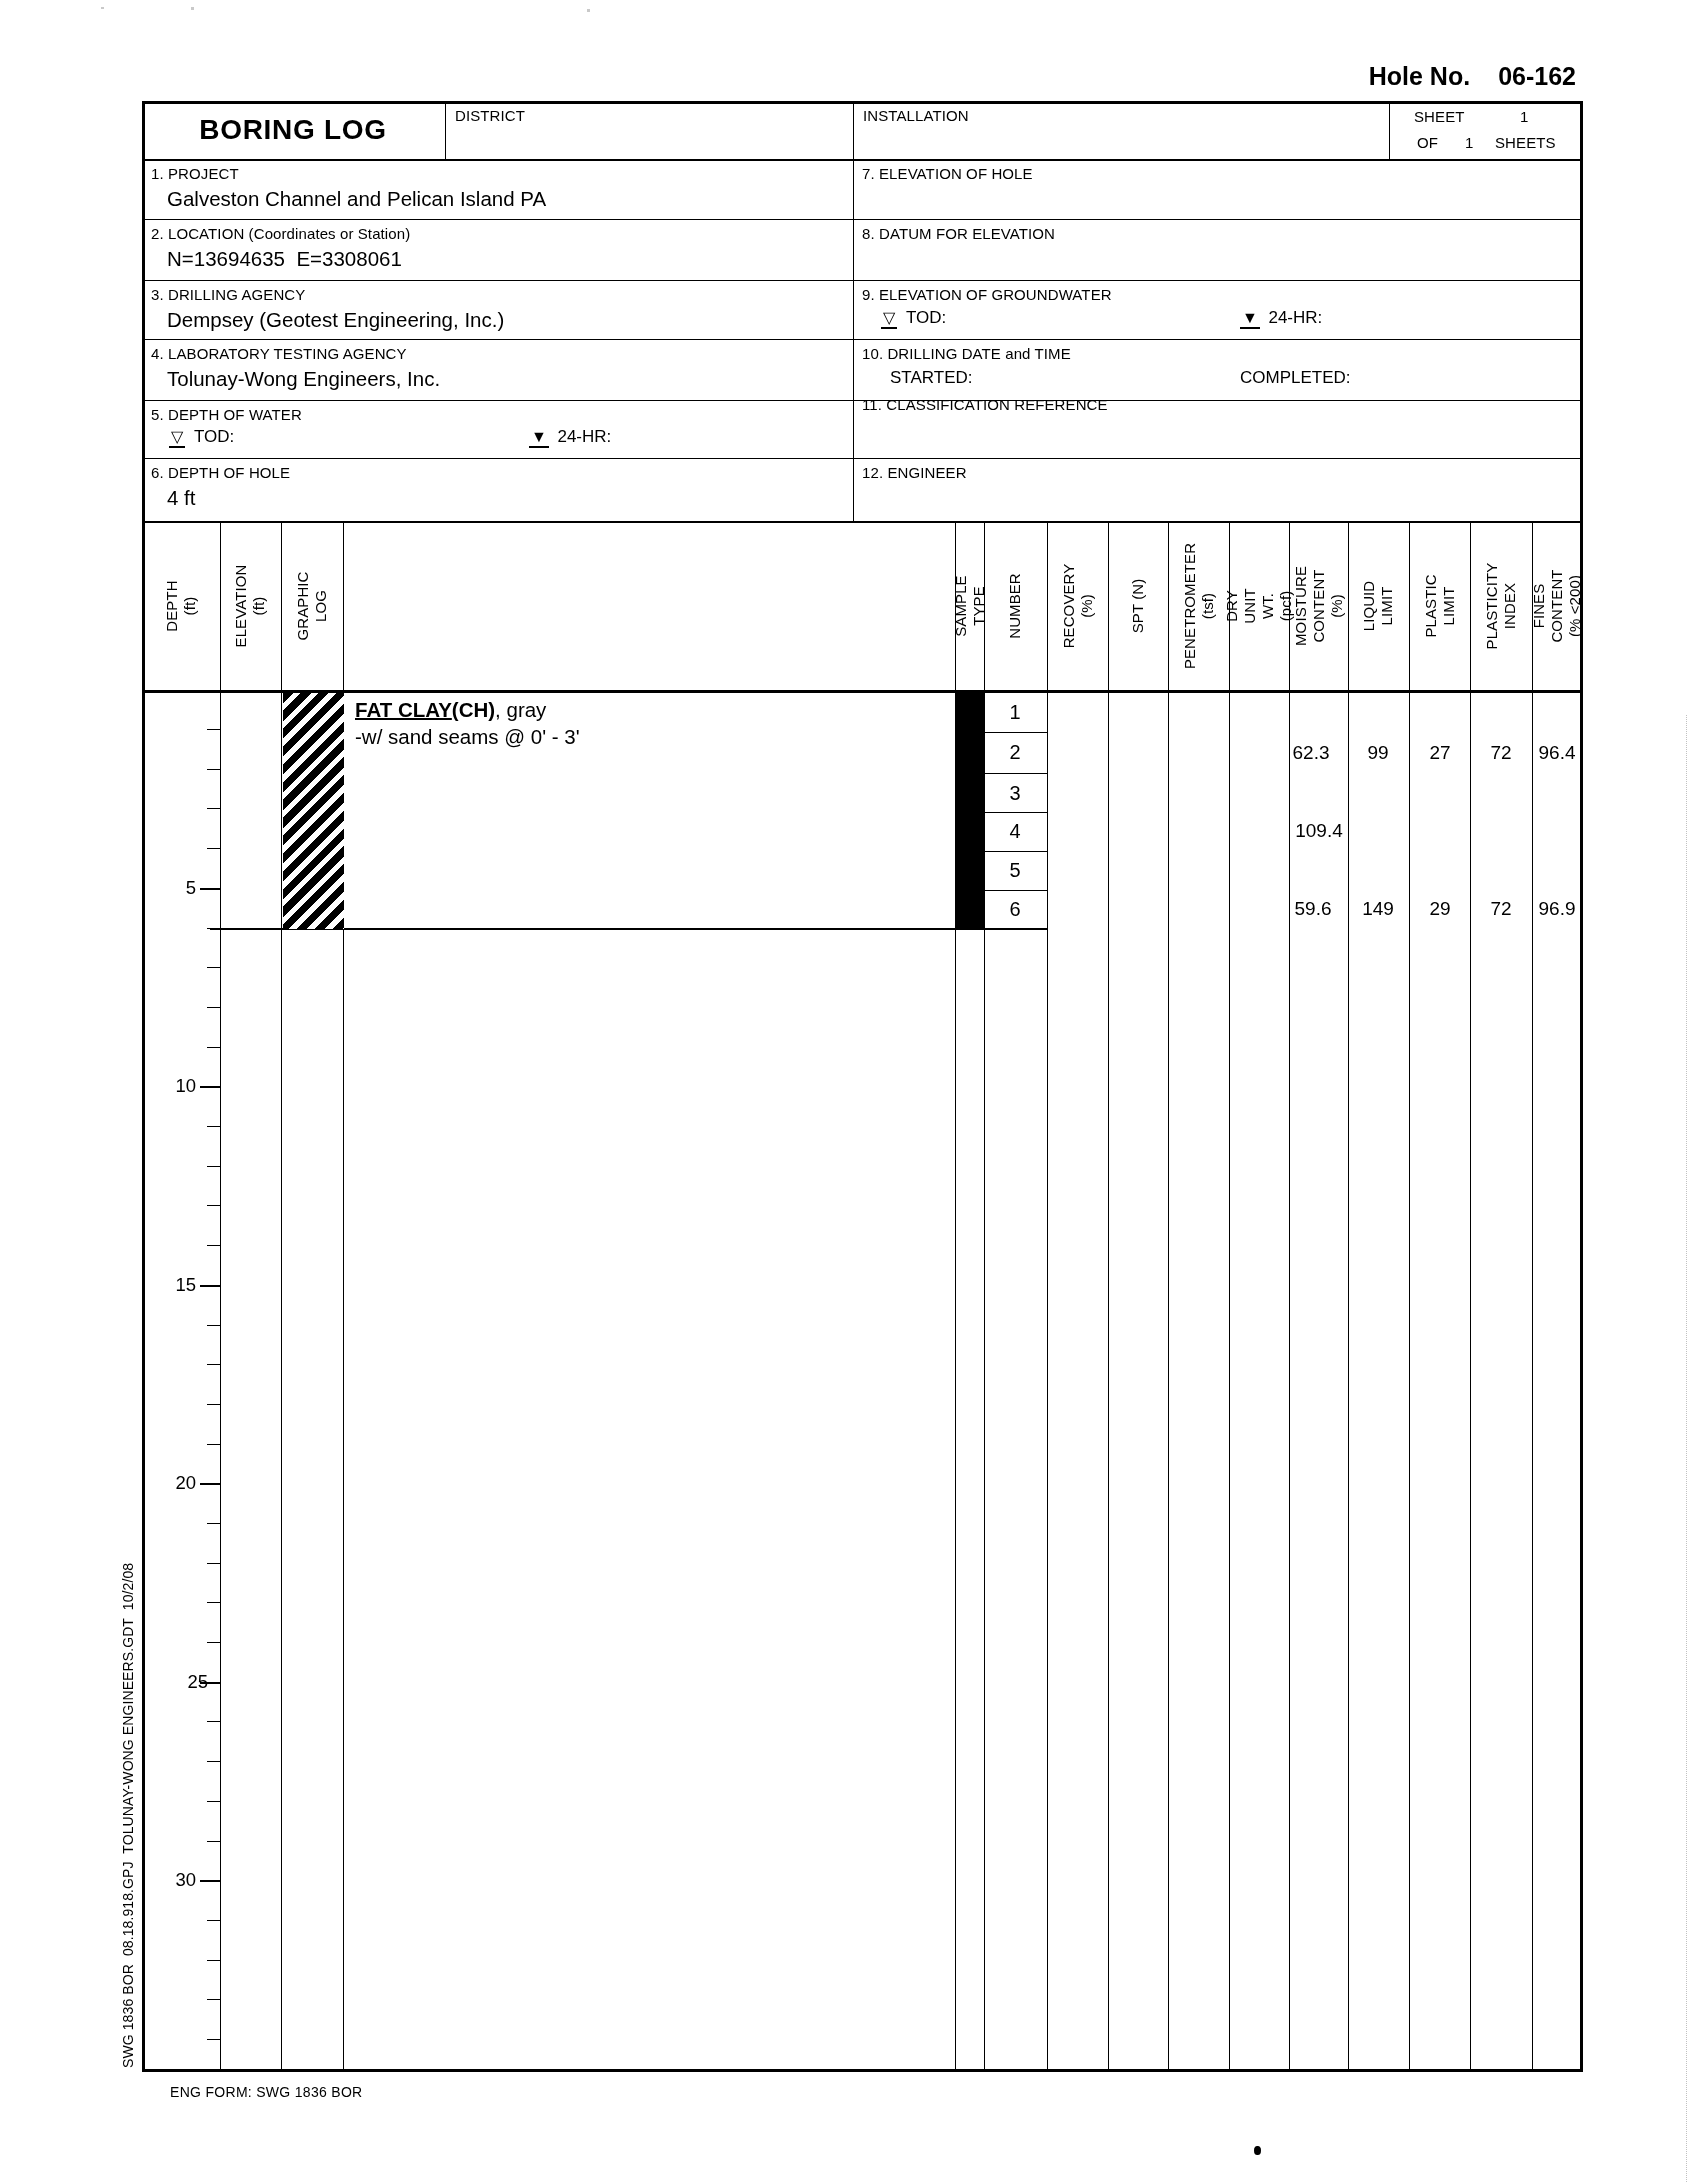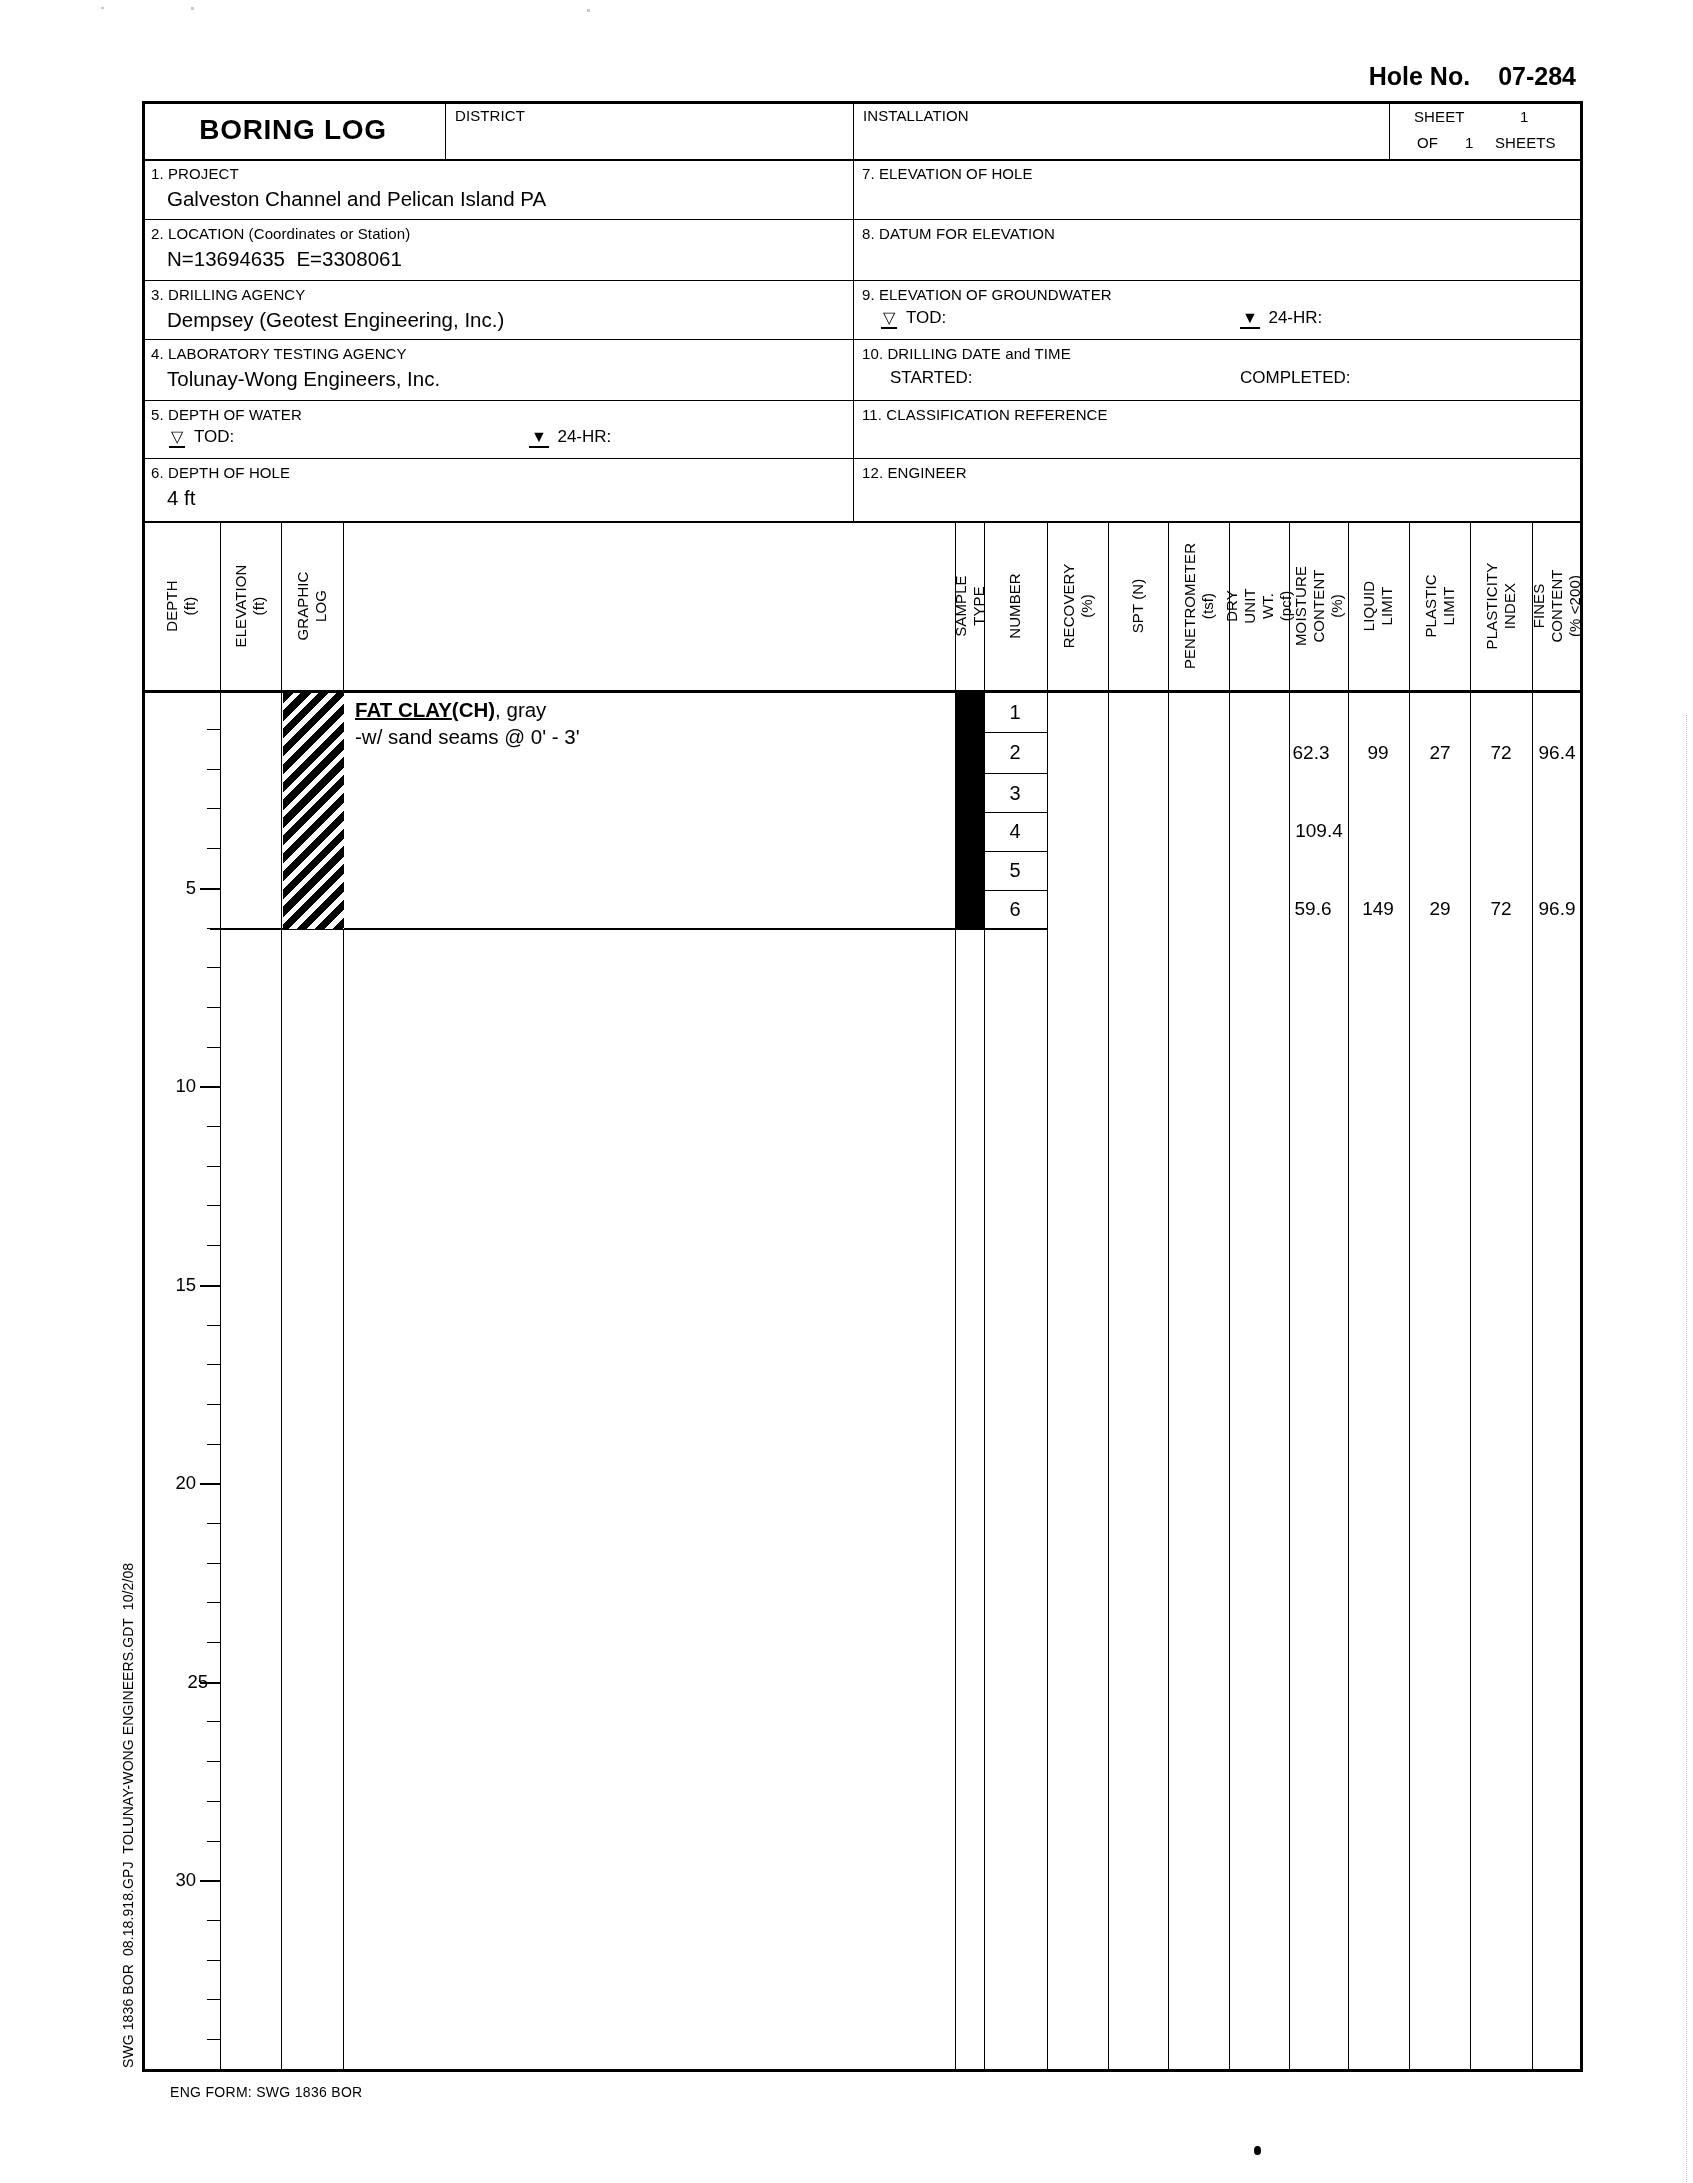--- a/index.html
+++ b/index.html
@@ -42,21 +42,21 @@
 
 <div class="page">
 
   <div class="speck" style="left:101px;top:6.6px;width:2.6px;height:2.6px"></div>
   <div class="speck" style="left:191px;top:7.3px;width:2.6px;height:2.6px"></div>
   <div class="speck" style="left:587px;top:9.3px;width:2.6px;height:2.6px"></div>
   <div class="dotline" style="left:1686px;top:715px;height:1469px"></div>
   <div class="blot" style="left:1254px;top:2146px;width:6.6px;height:9.3px"></div>
 
   <div class="holeno">
-    <span>Hole No.</span><span class="gap">07-284</span>
+    <span>Hole No.</span><span class="gap">06-162</span>
   </div>
 
   <div class="ln" style="left:142px;top:101px;width:1440px;height:2.6px"></div>
   <div class="ln" style="left:142px;top:101px;width:2.6px;height:1971px"></div>
   <div class="ln" style="left:1580px;top:101px;width:2.6px;height:1971px"></div>
   <div class="ln" style="left:142px;top:2069px;width:1440px;height:2.6px"></div>
 
   <div class="ln" style="left:142px;top:159px;width:1440px;height:2px"></div>
   <div class="ln" style="left:142px;top:219px;width:1440px;height:1.3px"></div>
   <div class="ln" style="left:142px;top:280px;width:1440px;height:1.3px"></div>
@@ -127,21 +127,21 @@
   <div class="flabel" style="left:862px;top:225px">8. DATUM FOR ELEVATION</div>
 
   <div class="flabel" style="left:862px;top:286px">9. ELEVATION OF GROUNDWATER</div>
   <div class="sub" style="left:881px;top:308px"><span class="gw">▽</span><span>TOD:</span></div>
   <div class="sub" style="left:1240px;top:308px"><span class="gw">▼</span><span>24-HR:</span></div>
 
   <div class="flabel" style="left:862px;top:345px">10. DRILLING DATE and TIME</div>
   <div class="sub" style="left:890px;top:368px">STARTED:</div>
   <div class="sub" style="left:1240px;top:368px">COMPLETED:</div>
 
-  <div class="flabel" style="left:862px;top:406px">11. CLASSIFICATION REFERENCE</div>
+  <div class="flabel" style="left:862px;top:396px">11. CLASSIFICATION REFERENCE</div>
   <div class="flabel" style="left:862px;top:464px">12. ENGINEER</div>
 
   <div class="hcell" style="left:142px;width:78px">
       <div class="rot">DEPTH
 (ft)</div>
     </div>
   <div class="hcell" style="left:220px;width:61px">
       <div class="rot">ELEVATION
 (ft)</div>
     </div>

